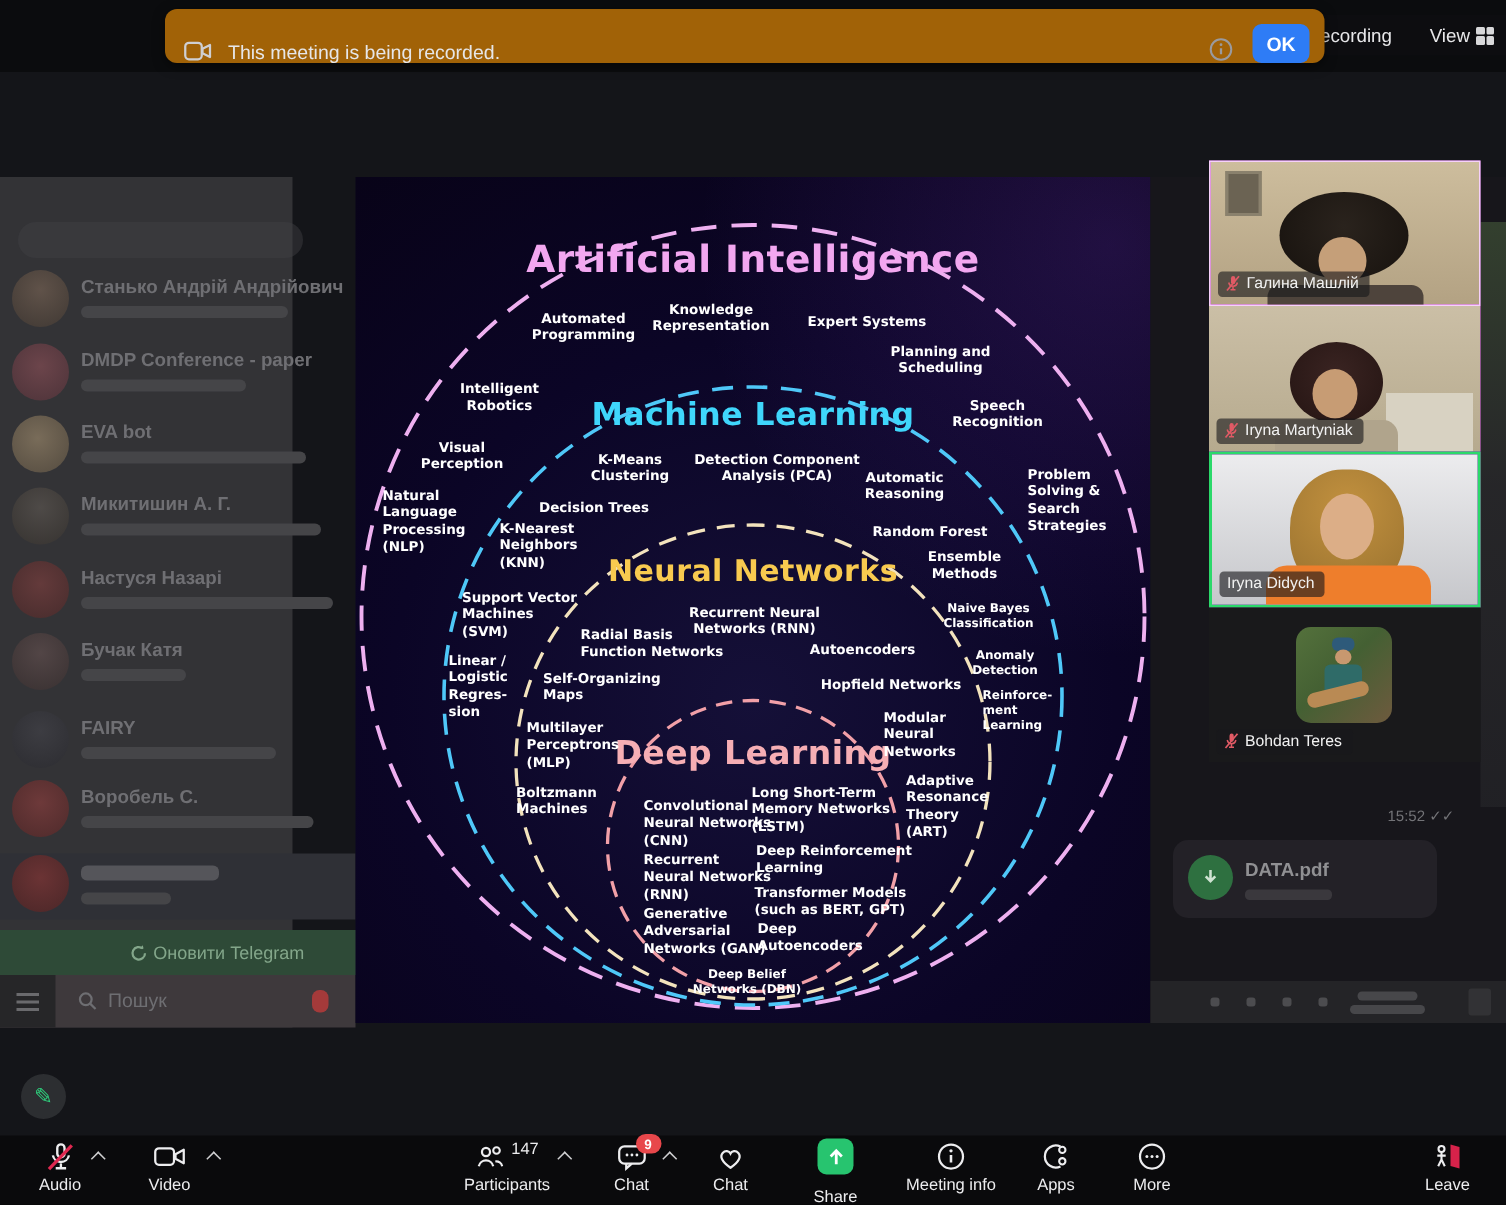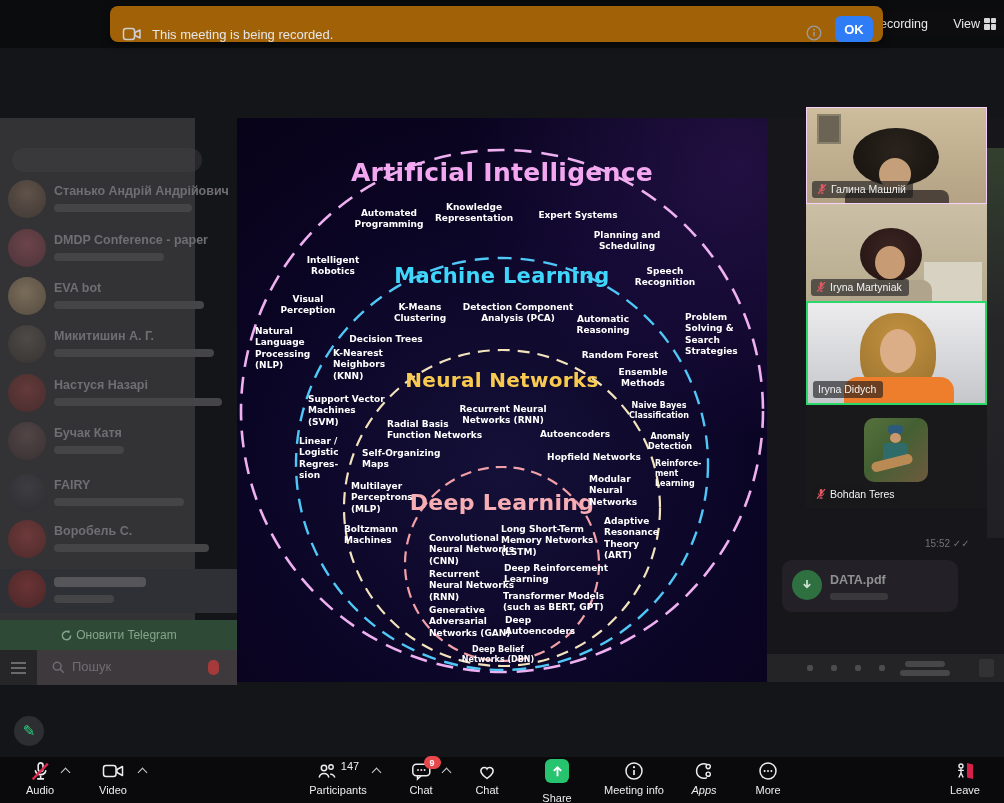--- a/index.html
+++ b/index.html
@@ -21,21 +21,21 @@
   .okbtn{width:38px;height:26px;background:#2e7cf6;border:none;border-radius:6px;color:#fff;
          font-weight:bold;font-size:13px;margin:0 10px 0 12px;font-family:"Liberation Sans",sans-serif;}
 
   
   #bg-left{left:0;top:118px;width:195px;height:567px;background:#333336;}
   .tg-row{position:absolute;left:0;width:237px;height:44px;}
   .tg-av{position:absolute;left:8px;top:1px;width:38px;height:38px;border-radius:50%;opacity:.8;}
   .tg-title{position:absolute;left:54px;top:5px;font-size:12.5px;font-weight:bold;color:#6f6f73;white-space:nowrap;overflow:hidden;max-width:178px;}
   .tg-prev{position:absolute;left:54px;top:25px;height:8px;border-radius:4px;background:#454548;}
   #tg-banner{left:0;top:502px;width:237px;height:30px;background:#2e4a37;color:#83a68a;font-size:12px;
-             display:flex;align-items:center;justify-content:center;gap:3px;}
+             display:flex;align-items:center;justify-content:center;gap:3px;padding-left:26px;}
   #tg-bottombar{left:0;top:532px;width:237px;height:35px;background:#3e393c;}
   #tg-burger{left:0;top:532px;width:37px;height:35px;background:#262628;display:flex;align-items:center;justify-content:center;}
   #tg-burger span{display:block;width:15px;height:2px;background:#6a6a6d;box-shadow:0 -5px 0 #6a6a6d,0 5px 0 #6a6a6d;}
   .tg-search-label{color:#6e6e72;font-size:13px;}
 
   
   #slide{left:237px;top:118px;width:530px;height:564px;
     background:
       radial-gradient(circle at 95% 8%, rgba(120,60,200,.22), transparent 38%),
       radial-gradient(circle at 50% 62%, #151038 0%, #0b0526 55%, #080318 100%);}
@@ -216,21 +216,21 @@
 Solving &amp;
 Search
 Strategies</div>
 
     <div class="term c" style="left:183px;top:184px">K-Means
 Clustering</div>
     <div class="term c" style="left:281px;top:184px">Detection Component
 Analysis (PCA)</div>
     <div class="term c" style="left:366px;top:196px">Automatic
 Reasoning</div>
-    <div class="term c" style="left:149px;top:216px">Decision Trees</div>
+    <div class="term c" style="left:159px;top:216px">Decision Trees</div>
     <div class="term c" style="left:383px;top:232px">Random Forest</div>
     <div class="term" style="left:96px;top:230px">K-Nearest
 Neighbors
 (KNN)</div>
     <div class="term c" style="left:406px;top:249px">Ensemble
 Methods</div>
     <div class="term" style="left:71px;top:276px">Support Vector
 Machines
 (SVM)</div>
     <div class="term c s" style="left:422px;top:283px">Naive Bayes
@@ -457,21 +457,21 @@
       <div class="ic">
         <svg width="20" height="20" viewBox="0 0 20 20">
           <circle cx="10" cy="10" r="8" fill="none" stroke="#ededef" stroke-width="1.5"></circle>
           <line x1="10" y1="9" x2="10" y2="14" stroke="#ededef" stroke-width="1.7"></line>
           <circle cx="10" cy="6.2" r="1.1" fill="#ededef"></circle>
         </svg>
       </div>
       <div class="lbl">Meeting info</div>
     </div>
 
-    <div class="tbi" style="left:674px;width:60px;font-style:italic;">
+    <div class="tbi" style="left:674px;width:60px;">
       <div class="ic">
         <svg width="20" height="20" viewBox="0 0 20 20">
           <path d="M13 3.4 A7.3 7.3 0 1 0 13 16.6" fill="none" stroke="#ededef" stroke-width="1.5"></path>
           <circle cx="14.2" cy="5.6" r="2.1" fill="none" stroke="#ededef" stroke-width="1.4"></circle>
           <circle cx="14.2" cy="13.2" r="2.1" fill="none" stroke="#ededef" stroke-width="1.4"></circle>
         </svg>
       </div>
       <div class="lbl">Apps</div>
     </div>
 

